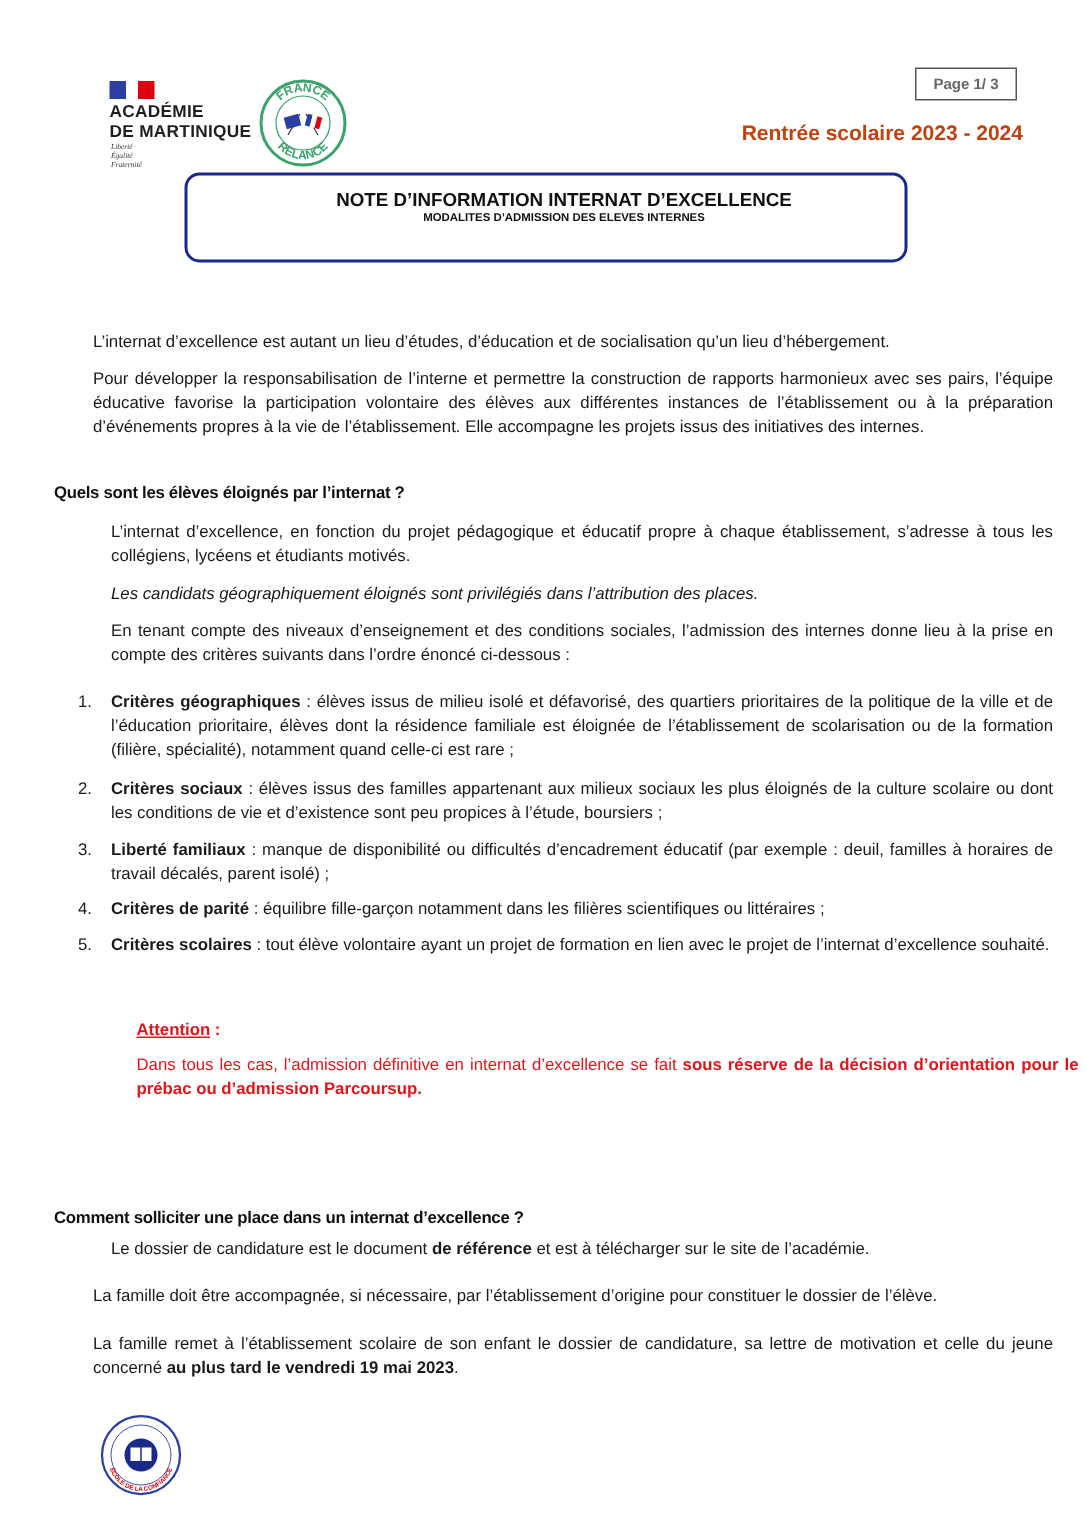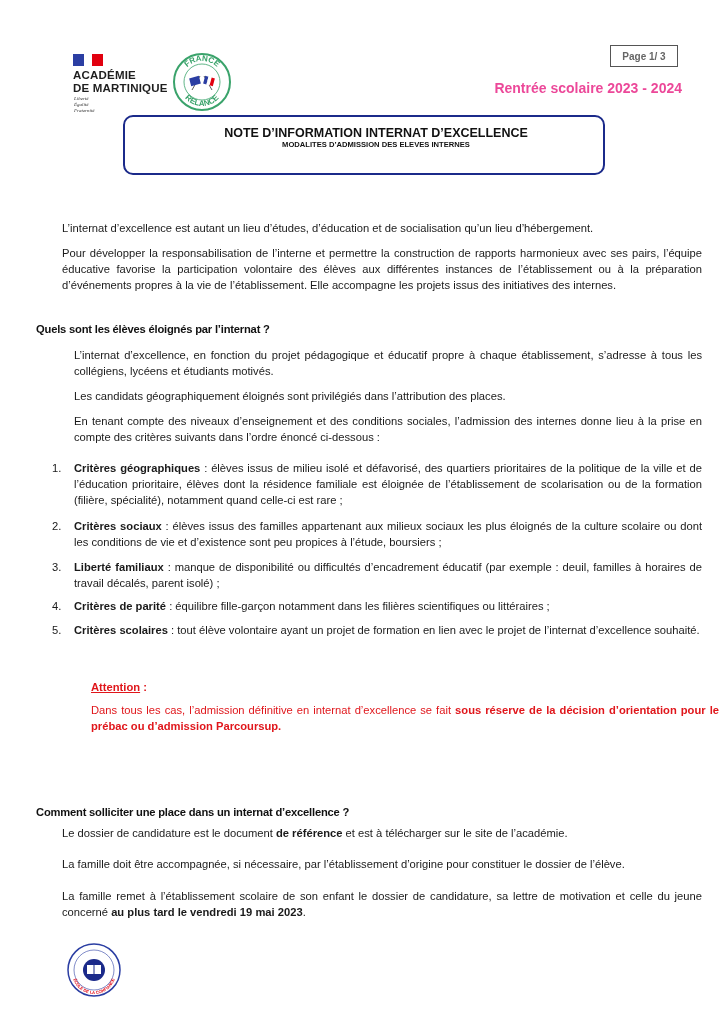--- a/index.html
+++ b/index.html
@@ -10,21 +10,21 @@
     .abs { position: absolute; }
     
     .marianne-flag { left: 73px; top: 54px; width: 30px; height: 12px; }
     .marianne-flag .b { position: absolute; left: 0; top: 0; width: 11px; height: 12px; background: #2b3ea3; }
     .marianne-flag .r { position: absolute; left: 19px; top: 0; width: 11px; height: 12px; background: #e1000f; }
     .academie-name { left: 73px; top: 69px; font-weight: bold; font-size: 11.5px; line-height: 13px; color: #1e1e1e; letter-spacing: 0.2px; }
     .motto { left: 74px; top: 96px; font-family: "Liberation Serif", serif; font-style: italic; font-size: 5px; line-height: 6px; color: #333; }
     .relance { left: 172px; top: 52px; width: 60px; height: 60px; }
     
     .page-box { left: 610px; top: 45px; width: 66px; height: 20px; border: 1px solid #555; font-weight: bold; font-size: 10px; color: #666; display: flex; align-items: center; justify-content: center; }
-    .school-year { left: 482px; top: 80px; width: 200px; text-align: right; font-weight: bold; font-size: 14px; color: #ec4899; }
+    .school-year { left: 482px; top: 80px; width: 200px; text-align: right; font-weight: bold; font-size: 14px; color: #c2410c; }
     .title-box { left: 123px; top: 115px; width: 482px; height: 60px; border: 2px solid #1b2a8a; border-radius: 10px; box-sizing: border-box; text-align: center; padding-left: 24px; }
     .title-main { font-weight: bold; font-size: 12.5px; margin-top: 9px; color: #111; }
     .title-sub { font-weight: bold; font-size: 7.6px; line-height: 10px; color: #111; }
     
     .p { position: absolute; font-size: 11.2px; line-height: 16px; color: #1a1a1a; text-align: justify; }
     .h { position: absolute; font-weight: bold; font-size: 11.2px; color: #111; letter-spacing: -0.2px; }
     .li-num { position: absolute; font-size: 11.2px; line-height: 16px; }
     b { font-weight: bold; }
     .red { color: #e0161b; margin-left: 17px; }
     .attention { text-decoration: underline; font-weight: bold; }
@@ -71,21 +71,21 @@
 <div class="abs title-box">
   <div class="title-main">NOTE D’INFORMATION INTERNAT D’EXCELLENCE</div>
   <div class="title-sub">MODALITES D’ADMISSION DES ELEVES INTERNES</div>
 </div>
 
 <div class="p" style="left:62px; top:220px; width:640px;">L’internat d’excellence est autant un lieu d’études, d’éducation et de socialisation qu’un lieu d’hébergement.</div>
 <div class="p" style="left:62px; top:245px; width:640px;">Pour développer la responsabilisation de l’interne et permettre la construction de rapports harmonieux avec ses pairs, l’équipe éducative favorise la participation volontaire des élèves aux différentes instances de l’établissement ou à la préparation d’événements propres à la vie de l’établissement. Elle accompagne les projets issus des initiatives des internes.</div>
 
 <div class="h" style="left:36px; top:323px;">Quels sont les élèves éloignés par l’internat ?</div>
 <div class="p" style="left:74px; top:347px; width:628px;">L’internat d’excellence, en fonction du projet pédagogique et éducatif propre à chaque établissement, s’adresse à tous les collégiens, lycéens et étudiants motivés.</div>
-<div class="p" style="left:74px; top:388px; width:628px;">Les candidats géographiquement éloignés sont privilégiés dans l’attribution des places.</div>
+<div class="p" style="left:74px; top:388px; width:628px;font-style:italic;">Les candidats géographiquement éloignés sont privilégiés dans l’attribution des places.</div>
 <div class="p" style="left:74px; top:413px; width:628px;">En tenant compte des niveaux d’enseignement et des conditions sociales, l’admission des internes donne lieu à la prise en compte des critères suivants dans l’ordre énoncé ci-dessous :</div>
 
 <div class="li-num" style="left:52px; top:460px;">1.</div>
 <div class="p" style="left:74px; top:460px; width:628px;">
   <b>Critères géographiques</b><span> : élèves issus de milieu isolé et défavorisé, des quartiers prioritaires de la politique de la ville et de l’éducation prioritaire, élèves dont la résidence familiale est éloignée de l’établissement de scolarisation ou de la formation (filière, spécialité), notamment quand celle-ci est rare ;</span>
 </div>
 
 <div class="li-num" style="left:52px; top:518px;">2.</div>
 <div class="p" style="left:74px; top:518px; width:628px;">
   <b>Critères sociaux</b><span> : élèves issus des familles appartenant aux milieux sociaux les plus éloignés de la culture scolaire ou dont les conditions de vie et d’existence sont peu propices à l’étude, boursiers ;</span>
@@ -107,21 +107,21 @@
 </div>
 
 <div class="p red" style="left:74px; top:679px;">
   <span class="attention">Attention</span><b> :</b>
 </div>
 <div class="p red" style="left:74px; top:702px; width:628px;">
   <span>Dans tous les cas, l’admission définitive en internat d’excellence se fait </span><b>sous réserve de la décision d’orientation pour le prébac ou d’admission Parcoursup.</b>
 </div>
 
 <div class="h" style="left:36px; top:794px;margin-top:12px;">Comment solliciter une place dans un internat d’excellence ?</div>
-<div class="p" style="left:62px; top:825px; width:640px;">
+<div class="p" style="left:74px; top:825px; width:640px;">
   <span>Le dossier de candidature est le document </span><b>de référence</b><span> et est à télécharger sur le site de l’académie.</span>
 </div>
 <div class="p" style="left:62px; top:856px; width:640px;">La famille doit être accompagnée, si nécessaire, par l’établissement d’origine pour constituer le dossier de l’élève.</div>
 <div class="p" style="left:62px; top:888px; width:640px;">
   <span>La famille remet à l’établissement scolaire de son enfant le dossier de candidature, sa lettre de motivation et celle du jeune concerné </span><b>au plus tard le vendredi 19 mai 2023</b><span>.</span>
 </div>
 
 <svg class="abs seal" viewBox="0 0 56 56">
   <circle cx="28" cy="28" r="26" fill="#fff" stroke="#2b3ea3" stroke-width="1.5"></circle>
   <circle cx="28" cy="28" r="20" fill="none" stroke="#2b3ea3" stroke-width="0.6"></circle>

